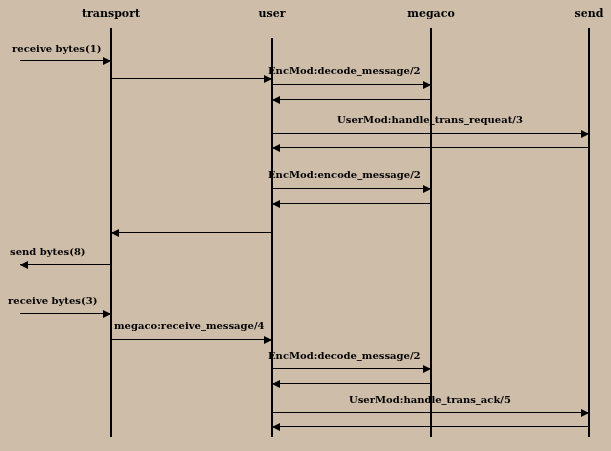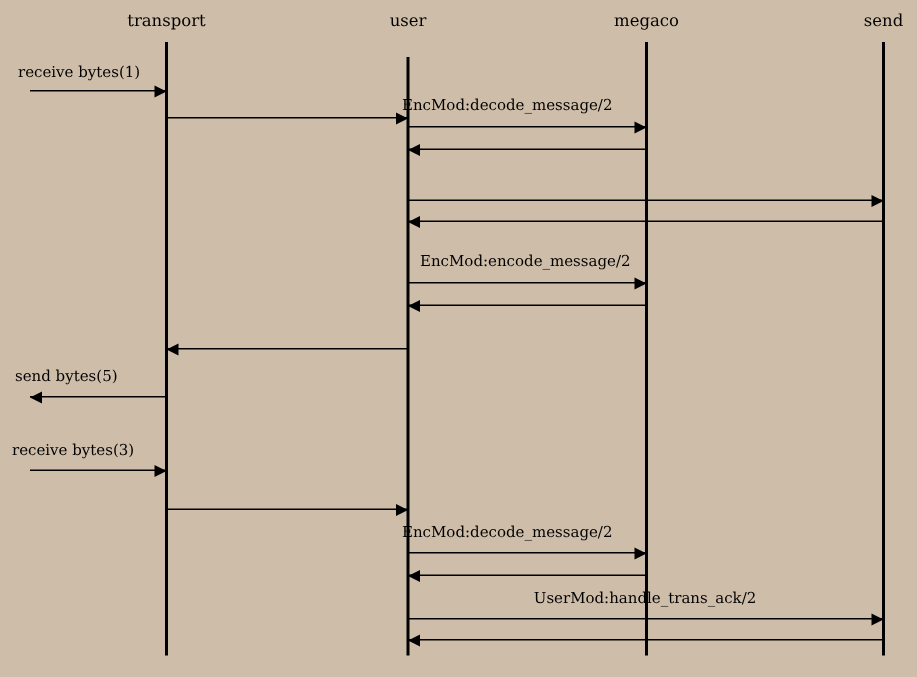--- a/index.html
+++ b/index.html
@@ -57,61 +57,63 @@
     white-space: nowrap;
     line-height: 12px;
   }
   .msg-label.centered {
     transform: translateX(-50%);
   }
 </style>
 </head>
 <body>
 
-<div id="diagram" style="background: rgb(206, 189, 169); width: 611px; height: 366px;">
+<div id="diagram" style="background: rgb(206, 189, 169); width: 611px; height: 366px; font-weight: bold;">
     <div class="actor-label" style="left: 111px; top: 8px;">transport</div>
     <div class="lifeline" style="left: 110px; top: 28px; height: 409px; background: rgb(0, 0, 0);"></div>
     <div class="actor-label" style="left: 272px; top: 8px;">user</div>
     <div class="lifeline" style="left: 271px; top: 38px; height: 399px; background: rgb(0, 0, 0);"></div>
     <div class="actor-label" style="left: 431px; top: 8px;">megaco</div>
     <div class="lifeline" style="left: 430px; top: 28px; height: 409px; background: rgb(0, 0, 0);"></div>
     <div class="actor-label" style="left: 589px; top: 8px;">send</div>
     <div class="lifeline" style="left: 588px; top: 28px; height: 409px; background: rgb(0, 0, 0);"></div>
     <div class="msg-line" style="left: 20px; top: 60px; width: 91px; background: rgb(0, 0, 0);"></div>
     <div class="arrowhead right" style="top: 57px; left: 103px; border-left-color: rgb(0, 0, 0);"></div>
     <div class="msg-label" style="left: 12px; top: 43px; color: rgb(0, 0, 0);">receive bytes(1)</div>
     <div class="msg-line" style="left: 111px; top: 78px; width: 161px; background: rgb(0, 0, 0);"></div>
     <div class="arrowhead right" style="top: 75px; left: 264px; border-left-color: rgb(0, 0, 0);"></div>
     <div class="msg-line" style="left: 272px; top: 84px; width: 159px; background: rgb(0, 0, 0);"></div>
     <div class="arrowhead right" style="top: 81px; left: 423px; border-left-color: rgb(0, 0, 0);"></div>
     <div class="msg-label" style="left: 268px; top: 65px; color: rgb(0, 0, 0);">EncMod:decode_message/2</div>
     <div class="msg-line" style="left: 272px; top: 99px; width: 159px; background: rgb(0, 0, 0);"></div>
     <div class="arrowhead left" style="top: 96px; left: 272px; border-right-color: rgb(0, 0, 0);"></div>
     <div class="msg-line" style="left: 272px; top: 133px; width: 317px; background: rgb(0, 0, 0);"></div>
     <div class="arrowhead right" style="top: 130px; left: 581px; border-left-color: rgb(0, 0, 0);"></div>
+    <div class="msg-label centered" style="left: 430px; top: 114px; color: rgb(0, 0, 0);">UserMod:handle_trans_requeat/3</div>
     <div class="msg-line" style="left: 272px; top: 147px; width: 317px; background: rgb(0, 0, 0);"></div>
     <div class="arrowhead left" style="top: 144px; left: 272px; border-right-color: rgb(0, 0, 0);"></div>
     <div class="msg-line" style="left: 272px; top: 188px; width: 159px; background: rgb(0, 0, 0);"></div>
     <div class="arrowhead right" style="top: 185px; left: 423px; border-left-color: rgb(0, 0, 0);"></div>
-    <div class="msg-label" style="left: 280px; top: 169px; color: rgb(0, 0, 0);">EncMod:encode_message/2</div>
+    <div class="msg-label" style="left: 268px; top: 169px; color: rgb(0, 0, 0);">EncMod:encode_message/2</div>
     <div class="msg-line" style="left: 272px; top: 203px; width: 159px; background: rgb(0, 0, 0);"></div>
     <div class="arrowhead left" style="top: 200px; left: 272px; border-right-color: rgb(0, 0, 0);"></div>
     <div class="msg-line" style="left: 111px; top: 232px; width: 161px; background: rgb(0, 0, 0);"></div>
     <div class="arrowhead left" style="top: 229px; left: 111px; border-right-color: rgb(0, 0, 0);"></div>
     <div class="msg-line" style="left: 20px; top: 264px; width: 91px; background: rgb(0, 0, 0);"></div>
     <div class="arrowhead left" style="top: 261px; left: 20px; border-right-color: rgb(0, 0, 0);"></div>
-    <div class="msg-label" style="left: 10px; top: 246px; color: rgb(0, 0, 0);">send bytes(5)</div>
+    <div class="msg-label" style="left: 10px; top: 246px; color: rgb(0, 0, 0);">send bytes(8)</div>
     <div class="msg-line" style="left: 20px; top: 313px; width: 91px; background: rgb(0, 0, 0);"></div>
     <div class="arrowhead right" style="top: 310px; left: 103px; border-left-color: rgb(0, 0, 0);"></div>
     <div class="msg-label" style="left: 8px; top: 295px; color: rgb(0, 0, 0);">receive bytes(3)</div>
     <div class="msg-line" style="left: 111px; top: 339px; width: 161px; background: rgb(0, 0, 0);"></div>
     <div class="arrowhead right" style="top: 336px; left: 264px; border-left-color: rgb(0, 0, 0);"></div>
+    <div class="msg-label" style="left: 114px; top: 320px; color: rgb(0, 0, 0);">megaco:receive_message/4</div>
     <div class="msg-line" style="left: 272px; top: 368px; width: 159px; background: rgb(0, 0, 0);"></div>
     <div class="arrowhead right" style="top: 365px; left: 423px; border-left-color: rgb(0, 0, 0);"></div>
     <div class="msg-label" style="left: 268px; top: 350px; color: rgb(0, 0, 0);">EncMod:decode_message/2</div>
     <div class="msg-line" style="left: 272px; top: 383px; width: 159px; background: rgb(0, 0, 0);"></div>
     <div class="arrowhead left" style="top: 380px; left: 272px; border-right-color: rgb(0, 0, 0);"></div>
     <div class="msg-line" style="left: 272px; top: 412px; width: 317px; background: rgb(0, 0, 0);"></div>
     <div class="arrowhead right" style="top: 409px; left: 581px; border-left-color: rgb(0, 0, 0);"></div>
-    <div class="msg-label centered" style="left: 430px; top: 394px; color: rgb(0, 0, 0);">UserMod:handle_trans_ack/2</div>
+    <div class="msg-label centered" style="left: 430px; top: 394px; color: rgb(0, 0, 0);">UserMod:handle_trans_ack/5</div>
     <div class="msg-line" style="left: 272px; top: 426px; width: 317px; background: rgb(0, 0, 0);"></div>
     <div class="arrowhead left" style="top: 423px; left: 272px; border-right-color: rgb(0, 0, 0);"></div>
   </div>
 
 </body></html>

